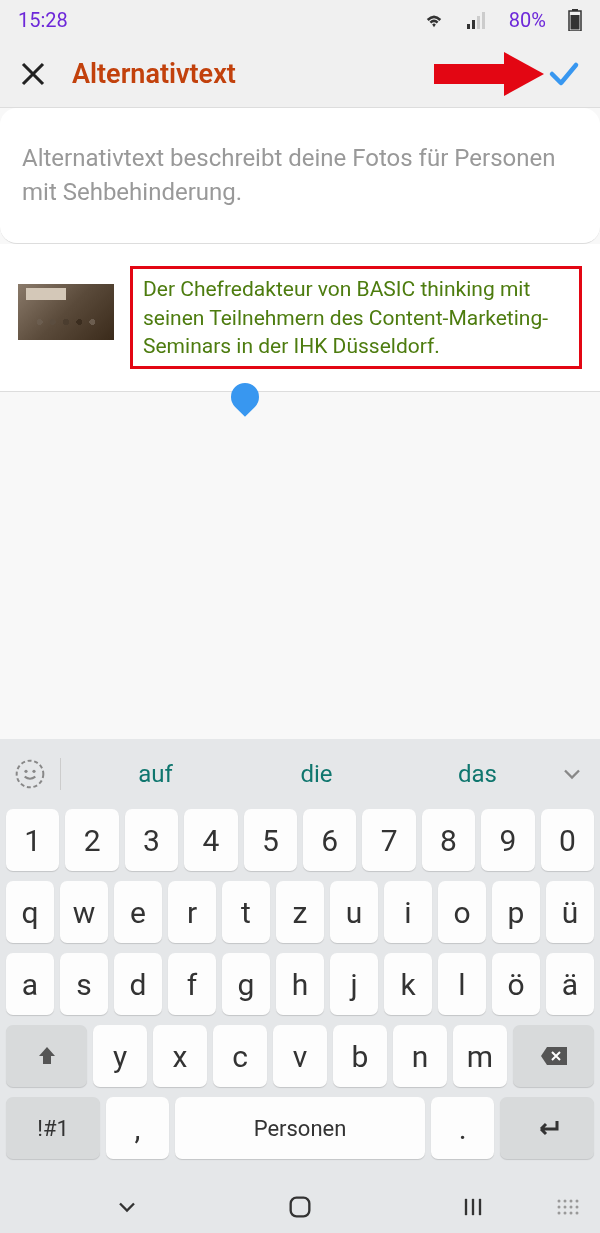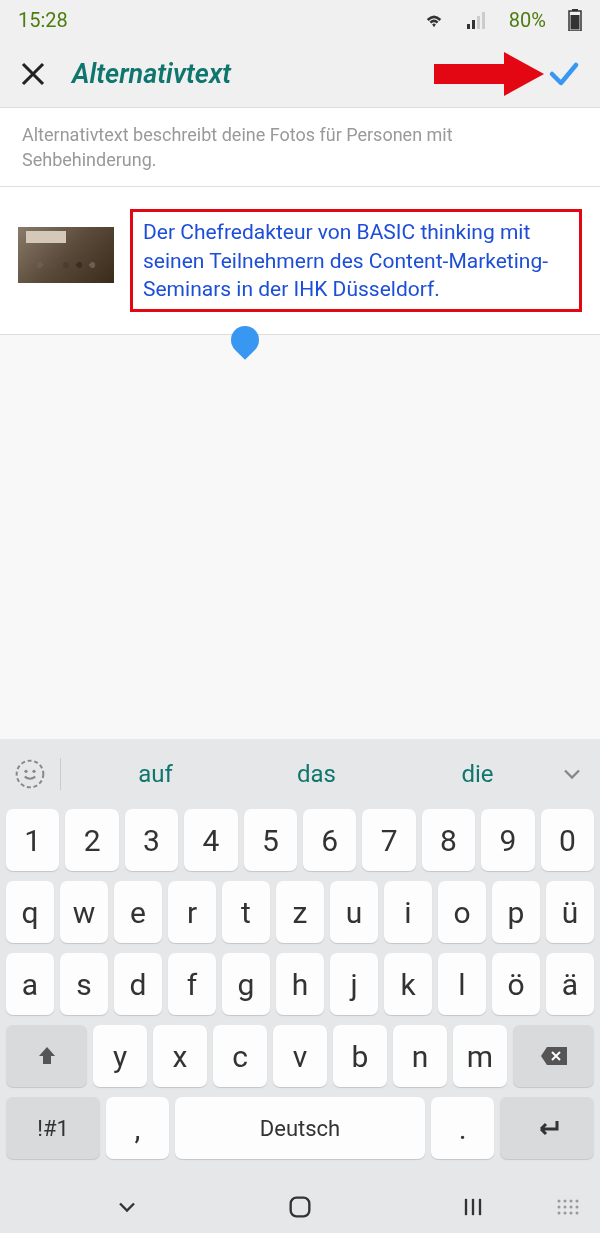--- a/index.html
+++ b/index.html
@@ -15,21 +15,21 @@
       position: relative;
       overflow: hidden;
     }
     .status-bar {
       height: 40px;
       display: flex;
       align-items: center;
       justify-content: space-between;
       padding: 0 18px;
       font-size: 20px;
-      color: #4d7c0f;
+      color: #6d28d9;
       background: #f0f0f0;
     }
     .status-right {
       display: flex;
       align-items: center;
       gap: 22px;
     }
     .header-bar {
       height: 68px;
       display: flex;
@@ -40,44 +40,44 @@
       position: relative;
     }
     .close-x {
       width: 30px;
       height: 30px;
       cursor: pointer;
     }
     .header-title {
       font-size: 27px;
       font-weight: 600;
-      color: #0f766e;
+      color: #c2410c;
       margin-left: 24px;
-      font-style: italic;
     }
     .check-btn {
       position: absolute;
       right: 18px;
       width: 36px;
       height: 36px;
       cursor: pointer;
     }
     .red-arrow {
       position: absolute;
       right: 56px;
       width: 110px;
       height: 44px;
     }
     .description-box {
       background: #fff;
-      padding: 14px 22px;
+      padding: 34px 22px;
       border-bottom: 1px solid #ddd;
       color: #999;
-      font-size: 18px;
+      font-size: 24px;
       line-height: 1.4;
+      border-radius: 17px;
     }
     .content-row {
       display: flex;
       background: #fff;
       padding: 22px 18px;
       border-bottom: 1px solid #ddd;
       align-items: flex-start;
       gap: 16px;
       position: relative;
     }
@@ -112,21 +112,21 @@
                   radial-gradient(circle at 80% 50%, #6b5d4f 3px, transparent 3px);
     }
     .alt-text-wrapper {
       flex: 1;
       border: 3px solid #e30613;
       padding: 6px 10px;
       position: relative;
     }
     .alt-text-content {
       font-size: 21px;
-      color: #1d4ed8;
+      color: #4d7c0f;
       line-height: 1.35;
     }
     .cursor-drop {
       position: absolute;
       left: 231px;
       top: 100%;
       margin-top: -8px;
       width: 28px;
       height: 28px;
       background: #3897f0;
@@ -273,22 +273,22 @@
 <div class="keyboard">
   <div class="suggestion-row">
     <svg class="sticker-icon" viewBox="0 0 24 24">
       <circle cx="12" cy="12" r="10" fill="none" stroke="#888" stroke-width="1.5" stroke-dasharray="3 2"></circle>
       <circle cx="9" cy="10" r="1.2" fill="#888"></circle>
       <circle cx="15" cy="10" r="1.2" fill="#888"></circle>
       <path d="M8 14 Q12 17 16 14" stroke="#888" stroke-width="1.5" fill="none"></path>
     </svg>
     <div class="divider"></div>
     <span class="suggestion">auf</span>
+    <span class="suggestion">die</span>
     <span class="suggestion">das</span>
-    <span class="suggestion">die</span>
     <svg class="chevron-down" viewBox="0 0 24 24">
       <path d="M6 9 L12 15 L18 9" stroke="#888" stroke-width="2" fill="none"></path>
     </svg>
   </div>
 
   <div class="key-row">
     <div class="key">1</div>
     <div class="key">2</div>
     <div class="key">3</div>
     <div class="key">4</div>
@@ -345,21 +345,21 @@
       <svg width="30" height="22" viewBox="0 0 30 22">
           <path d="M8 2 L28 2 L28 20 L8 20 L2 11 Z" fill="#555"></path>
           <path d="M13 7 L21 15 M21 7 L13 15" stroke="#fff" stroke-width="2"></path>
         </svg>
     </div>
   </div>
 
   <div class="key-row">
     <div class="key special wide" style="font-size:22px">!#1</div>
     <div class="key">,</div>
-    <div class="key space">Deutsch</div>
+    <div class="key space">Personen</div>
     <div class="key">.</div>
     <div class="key special wide">
       <svg width="28" height="22" viewBox="0 0 28 22">
           <path d="M24 4 L24 12 L8 12 M8 12 L13 7 M8 12 L13 17" stroke="#333" stroke-width="3" fill="none"></path>
         </svg>
     </div>
   </div>
 </div>
 
 <div class="nav-bar">

